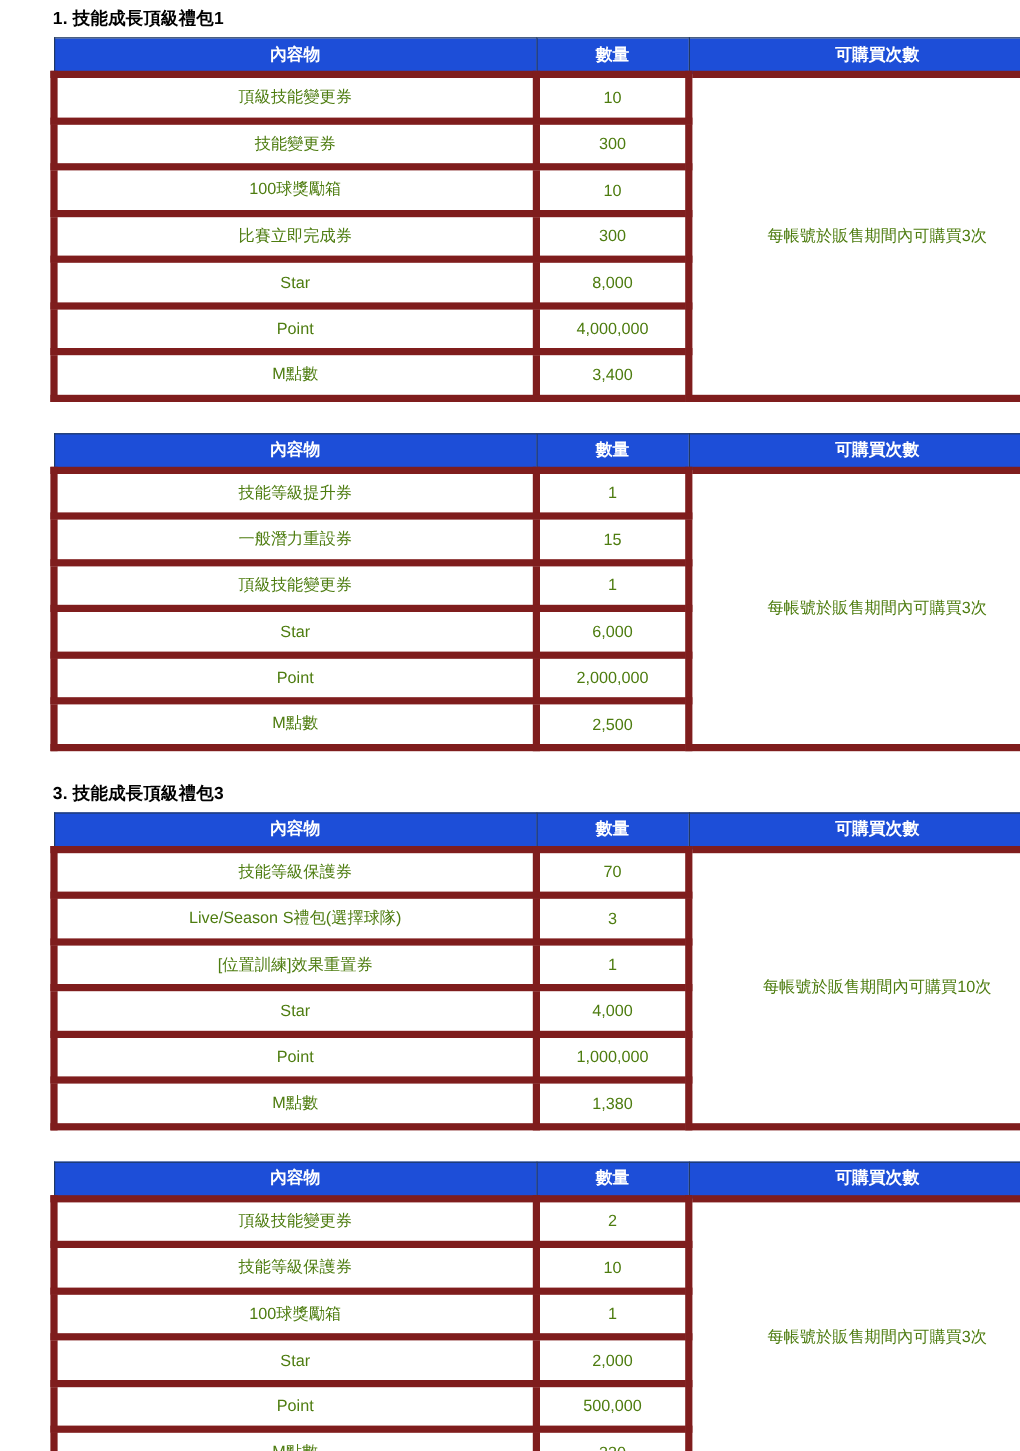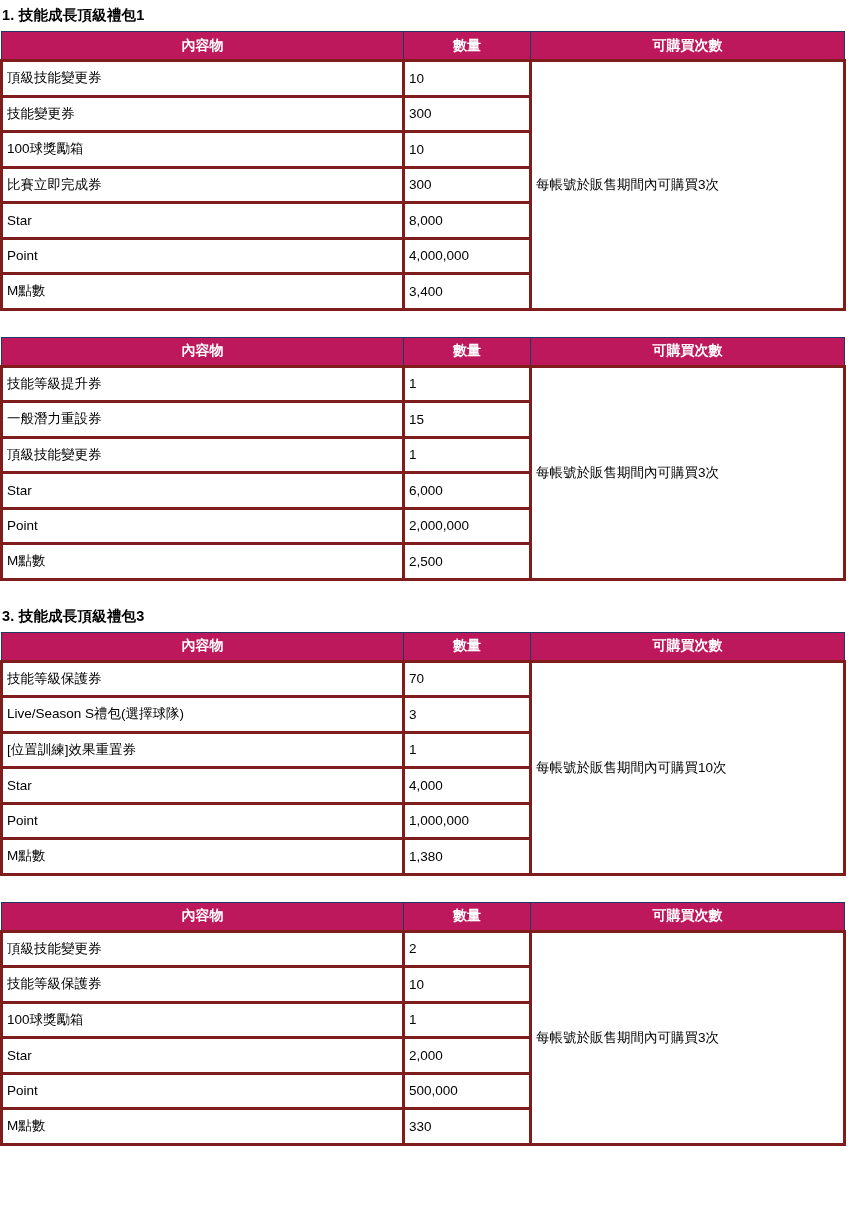--- a/index.html
+++ b/index.html
@@ -14,56 +14,58 @@
     color: #000000;
     -webkit-font-smoothing: antialiased;
   }
   .page {
     width: 850px;
     box-sizing: border-box;
     padding: 6px 0 0 0;
   }
   .section {
     margin: 0 0 26px 0;
+    padding-left: 42px;
   }
   .section-title {
     font-size: 14.5px;
     font-weight: bold;
     color: #000000;
     margin: 0 0 6px 2px;
     letter-spacing: 0.2px;
   }
   table.pack {
     border-collapse: collapse;
     width: 843px;
     table-layout: fixed;
     margin: 0;
   }
   table.pack col.c-item { width: 402px; }
   table.pack col.c-qty  { width: 127px; }
   table.pack col.c-buy  { width: 314px; }
 
   table.pack th {
-    background: #be185d;
+    background: #1d4ed8;
     color: #ffffff;
     font-size: 14px;
     font-weight: bold;
     height: 27px;
     border: 1px solid #1F3864;
     text-align: center;
     vertical-align: middle;
     padding: 0;
   }
   table.pack td {
-    border: 3px solid #7f1d1d;
+    border: 6px solid #7f1d1d;
     font-size: 13.5px;
     height: 32.5px;
+    text-align: center;
     vertical-align: middle;
     padding: 0 4px;
-    color: #000000;
+    color: #4d7c0f;
     background: #ffffff;
   }
   table.pack td.buy {
     font-size: 13.5px;
   }
 </style>
 </head>
 <body>
 
 <div class="page">

